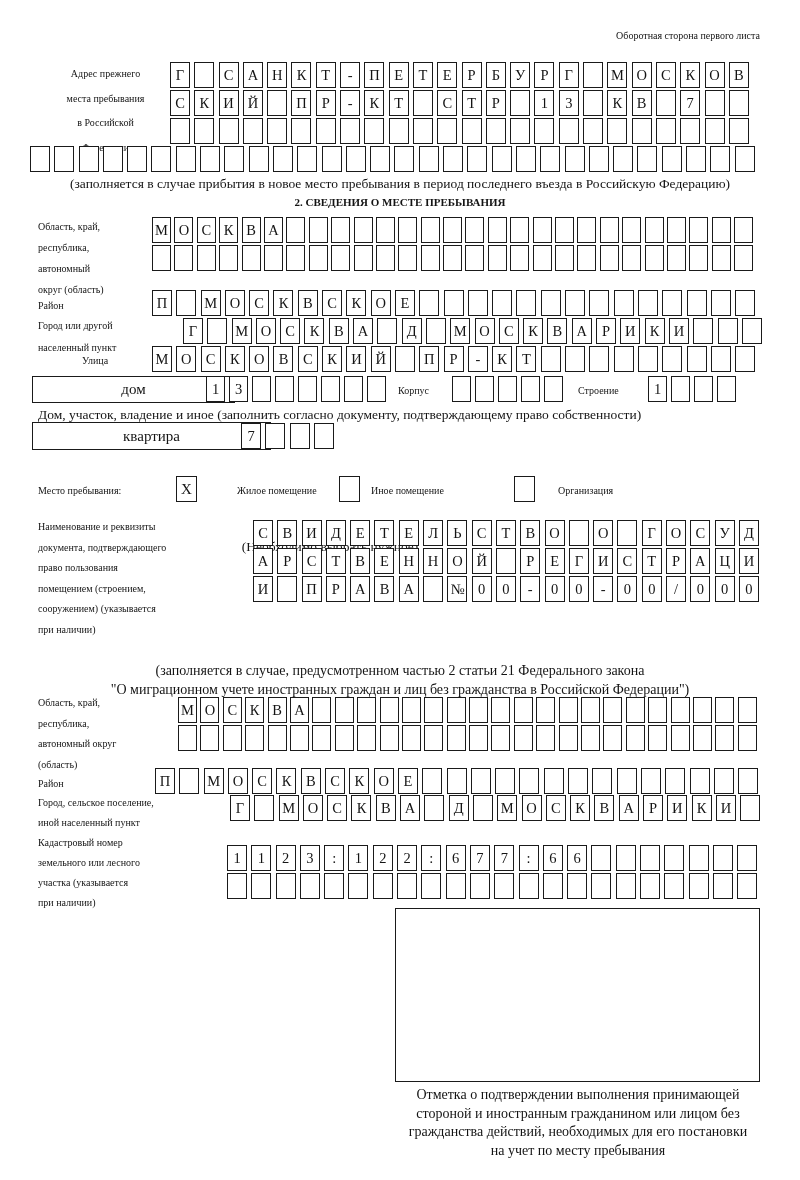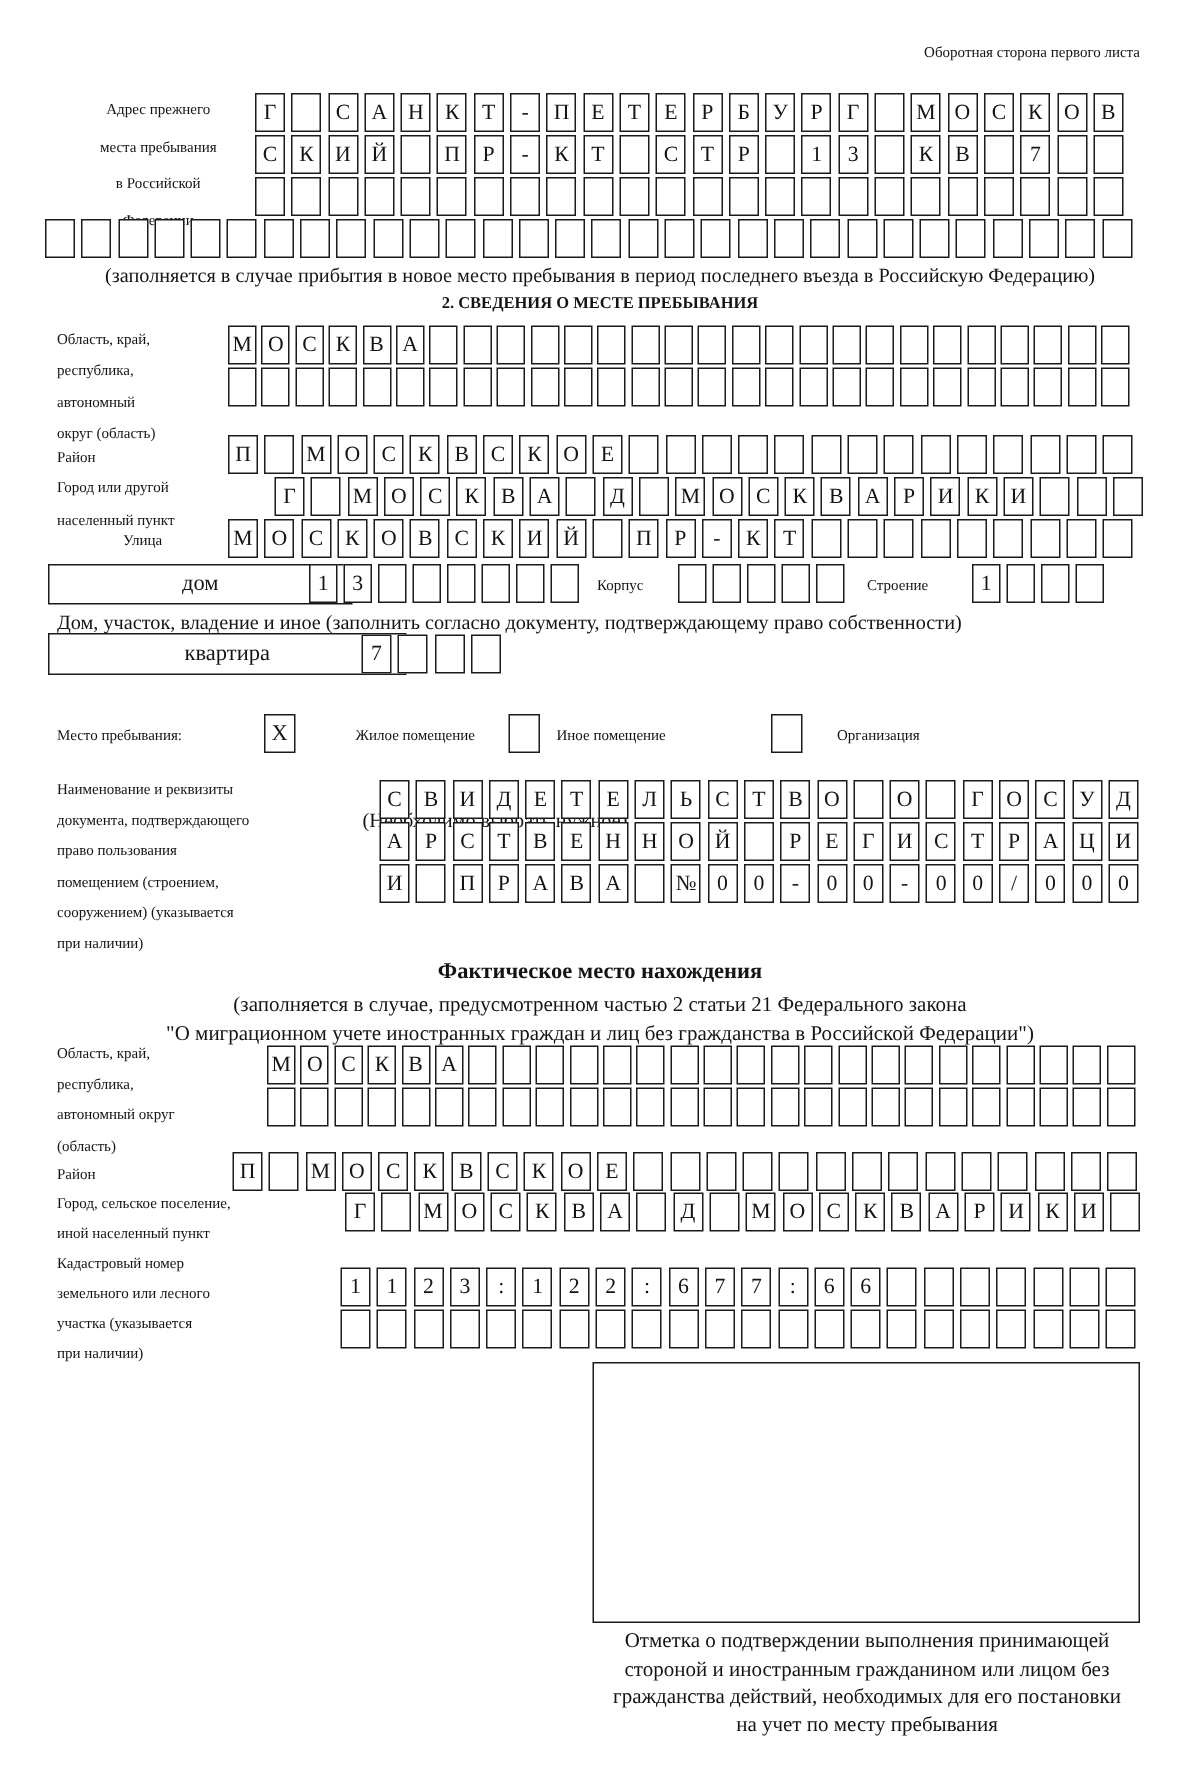--- a/index.html
+++ b/index.html
@@ -434,21 +434,20 @@
       <span class="cell">0</span>
       <span class="cell">-</span>
       <span class="cell">0</span>
       <span class="cell">0</span>
       <span class="cell">/</span>
       <span class="cell">0</span>
       <span class="cell">0</span>
       <span class="cell">0</span>
     </div>
 
-  <div class="abs bold center" style="top:640px;left:0;right:0;font-size:15px;">Фактическое место нахождения</div>
   <div class="abs fnote center" style="top:661px;left:0;right:0;">(заполняется в случае, предусмотренном частью 2 статьи 21 Федерального закона
 "О миграционном учете иностранных граждан и лиц без гражданства в Российской Федерации")</div>
 
   <div class="abs lbl" style="top:693px;left:38px;width:140px;line-height:20.5px;">Область, край,
 республика,
 автономный округ
 (область)</div>
   <div class="row p22" style="top:697px;left:178px;">
       <span class="cell">М</span>
       <span class="cell">О</span>

